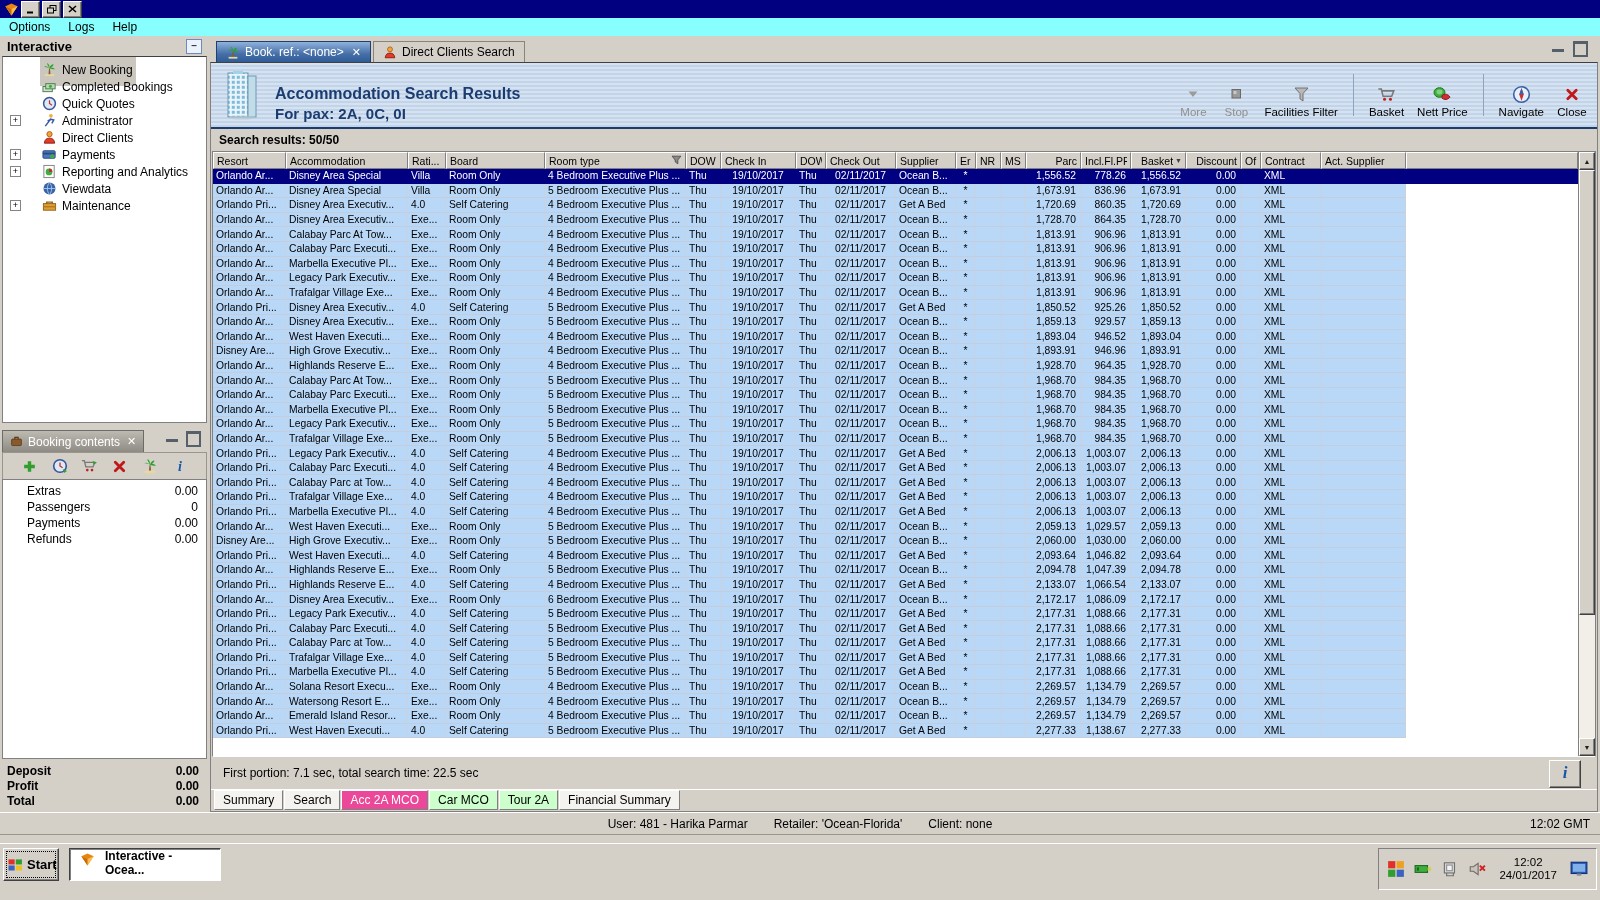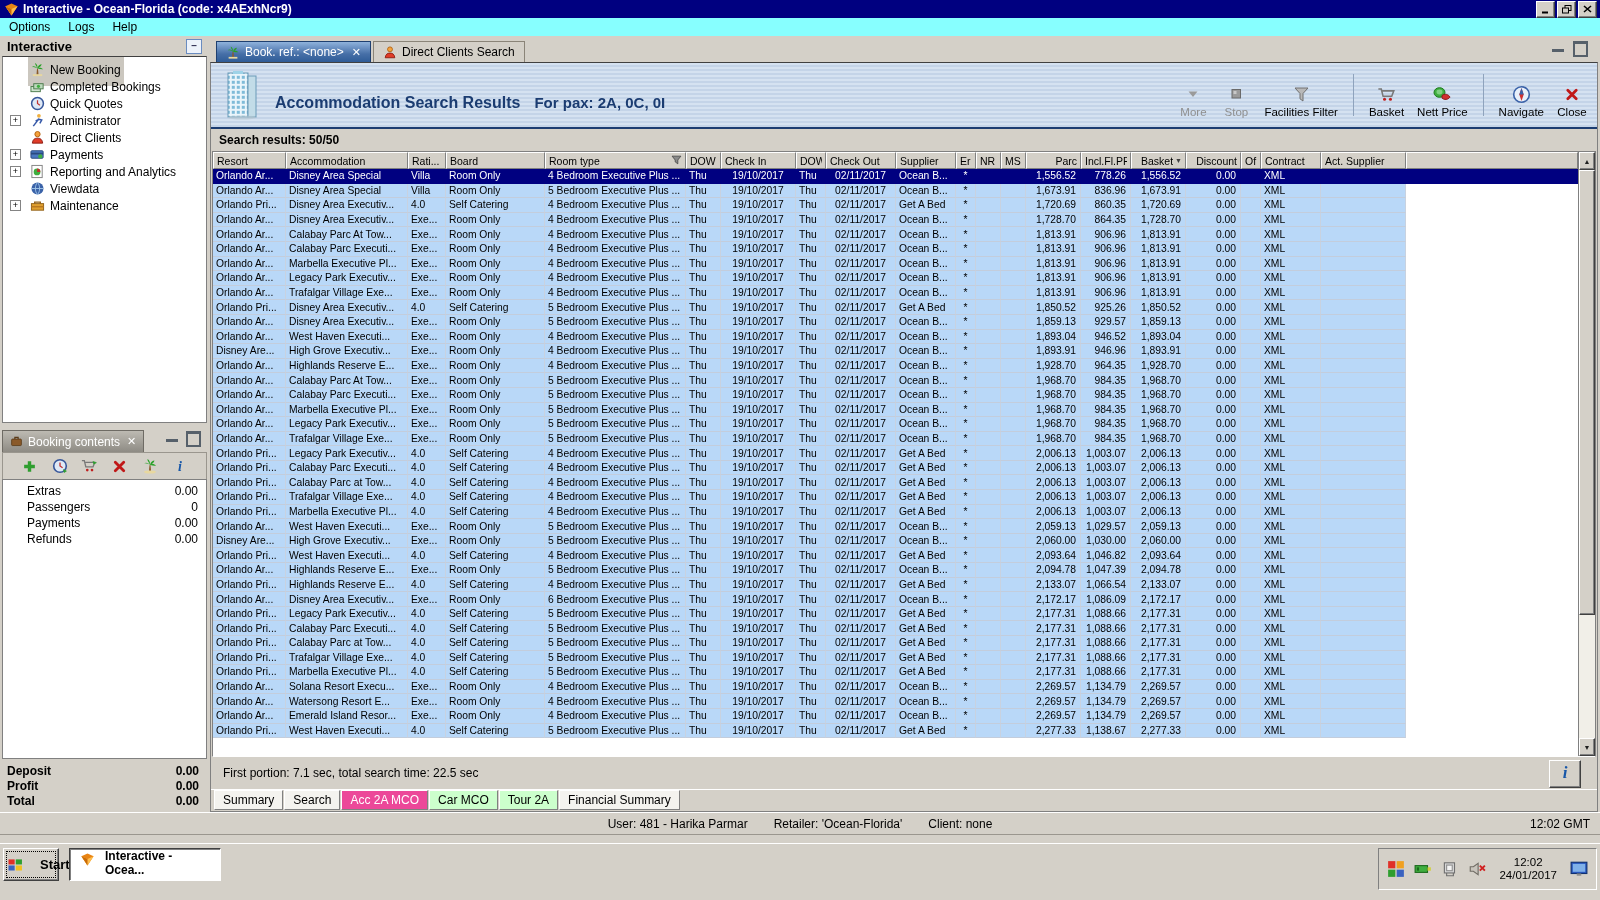--- a/index.html
+++ b/index.html
@@ -20,21 +20,21 @@
   .appbody{position:absolute;top:36px;left:0;width:1600px;height:776px;display:flex;padding:0 2px;box-sizing:border-box;}
 
   
   .sidebar{width:205px;display:flex;flex-direction:column;}
   .side-header{height:20px;display:flex;align-items:center;padding:0 5px;font-weight:bold;font-size:13px;background:#D4D0C8;}
   .side-collapse{margin-left:auto;width:14px;height:13px;border:1px solid #6A8CC0;background:#EDF2FA;font-size:10px;line-height:11px;text-align:center;color:#335;}
   .tree{height:367px;background:#fff;border:1px solid #808080;border-top-color:#404040;overflow:hidden;padding-top:4px;box-sizing:border-box;}
   .tree-item{height:17px;display:flex;align-items:center;}
   .expander{width:11px;height:11px;box-sizing:border-box;border:1px solid #848484;background:#fff;margin-left:7px;font-size:9px;line-height:8px;text-align:center;flex:none;}
   .expander.hidden{visibility:hidden;}
-  .item-body{display:flex;align-items:center;gap:5px;margin-left:7px;padding:0 3px 0 1px;height:32px;}
+  .item-body{display:flex;align-items:center;gap:5px;margin-left:19px;padding:0 3px 0 1px;height:32px;}
   .tree-item.selected .item-body{background:#CBC7BF;}
   .icon16{width:16px;height:16px;flex:none;display:flex;align-items:center;justify-content:center;}
   .icon16 svg{display:block;}
 
   
   .bc-panel{flex:1;margin-top:6px;display:flex;flex-direction:column;min-height:0;}
   .bc-tabrow{height:23px;display:flex;align-items:flex-end;position:relative;}
   .bc-tab{height:21px;display:flex;align-items:center;gap:5px;padding:0 7px;background:linear-gradient(#BDBAB2,#8E8B84);border:1px solid #6e6b64;border-bottom:none;color:#fff;font-size:12px;}
   .bc-tab .bc-close{color:#fff;font-weight:bold;font-size:11px;margin-left:2px;}
   .bc-winbtns{position:absolute;right:6px;top:2px;display:flex;gap:8px;color:#404040;}
@@ -53,21 +53,21 @@
   .tab{height:20px;display:flex;align-items:center;gap:5px;padding:0 9px;font-size:12px;border:1px solid #8a8478;border-bottom:none;background:#D4D0C8;}
   .tab.active{background:linear-gradient(#8FB2DC,#466FA7 60%,#2F5C97);color:#fff;border-color:#1F4070;}
   .tab .tab-close{font-weight:bold;font-size:11px;margin-left:3px;color:#fff;}
   .tabrow-winbtns{position:absolute;right:10px;top:5px;display:flex;gap:9px;}
   .flat-min{width:12px;height:3px;background:#56606A;margin-top:8px;}
   .flat-max{width:11px;height:11px;border:2px solid #56606A;border-top-width:3px;}
 
   .main-panel{flex:1;display:flex;flex-direction:column;border:1px solid #808080;border-top-color:#404040;background:#D4D0C8;min-height:0;}
   .panel-header{height:64px;flex:none;background:repeating-linear-gradient(180deg,#D5E2F1 0 2px,#C4D4E8 2px 4px);border-bottom:2px solid #1B3C71;display:flex;align-items:center;padding:0 10px;}
   .ph-icon{width:42px;height:50px;margin-right:12px;}
-  .ph-titles{display:flex;gap:14px;margin-top:16px;}
+  .ph-titles{display:flex;flex-direction:column;gap:2px;margin-top:16px;}
   .ph-title{font-size:16px;font-weight:bold;color:#1B3C71;}
   .ph-sub{font-size:15px;font-weight:bold;color:#1B3C71;}
   .toolbar{margin-left:auto;display:flex;align-items:stretch;gap:13px;height:46px;}
   .tbtn{display:flex;flex-direction:column;align-items:center;justify-content:flex-end;font-size:11.5px;min-width:30px;}
   .tbtn .icon16{width:20px;height:18px;margin-bottom:3px;}
   .tbtn.disabled{color:#8F8F8F;}
   .tsep{width:1px;background:#8FA3BC;margin:2px 2px;}
 
   .results-bar{height:22px;flex:none;display:flex;align-items:center;padding-left:8px;font-weight:bold;font-size:12px;background:#D4D0C8;}
 
@@ -98,40 +98,39 @@
   .btab.active-green{background:#ec4899;color:#fff;}
   .btab.light-green{background:#CCFFCC;}
 
   
   .statusbar{position:absolute;top:812px;left:0;width:1600px;height:22px;background:#D4D0C8;border-top:1px solid #fff;display:flex;align-items:center;justify-content:center;gap:26px;font-size:12px;}
   .statusbar .time{position:absolute;right:10px;}
 
   
   .desktop-strip{position:absolute;top:834px;left:0;width:1600px;height:9px;background:#D4D0C8;border-top:1px solid #9a968e;}
   .taskbar{position:absolute;top:843px;left:0;width:1600px;height:57px;background:#D4D0C8;border-top:1px solid #fff;display:flex;align-items:flex-start;padding:4px 3px 0 3px;box-sizing:border-box;gap:10px;}
-  .start-btn{width:56px;height:33px;background:#D4D0C8;border:1px solid;border-color:#FFFFFF #404040 #404040 #FFFFFF;box-shadow:inset -1px -1px 0 #808080;display:flex;align-items:center;gap:17px;padding:0 4px;font-weight:bold;font-size:13px;box-sizing:border-box;outline:1px dotted #000;outline-offset:-4px;}
+  .start-btn{width:56px;height:33px;background:#D4D0C8;border:1px solid;border-color:#FFFFFF #404040 #404040 #FFFFFF;box-shadow:inset -1px -1px 0 #808080;display:flex;align-items:center;gap:4px;padding:0 4px;font-weight:bold;font-size:13px;box-sizing:border-box;outline:1px dotted #000;outline-offset:-4px;}
   .task-btn{width:152px;height:33px;background:#fff;border:1px solid;border-color:#404040 #FFFFFF #FFFFFF #404040;box-shadow:inset 1px 1px 0 #808080;display:flex;align-items:flex-start;gap:7px;padding:0 6px;font-weight:bold;font-size:12px;box-sizing:border-box;}
   .tray{margin-left:auto;height:40px;display:flex;align-items:center;gap:9px;padding:0 8px;border:1px solid;border-color:#808080 #FFFFFF #FFFFFF #808080;}
   .tray .icon16{width:18px;height:18px;}
   .tray-clock{text-align:center;font-size:11.5px;line-height:13px;padding:0 4px;}
 </style>
 </head>
 <body>
 
 <div class="screen">
 
   <div class="titlebar">
     <span class="icon16">
         <svg width="15" height="15" viewBox="0 0 16 16">
           <path d="M1.5 4.5L8 1.5l6.5 3L8 14.5z" fill="#E88414"></path>
           <path d="M1.5 4.5L8 7.5l6.5-3L8 14.5z" fill="#FFBE4C"></path>
           <path d="M1.5 4.5L8 7.5 8 14.5z" fill="#C96A08"></path>
         </svg>
       </span>
-    <span class="ttext">Interactive - Ocean-Florida (code: x4AExhNcr9)</span>
     <span class="win-btn">
         <svg width="9" height="9" viewBox="0 0 9 9">
           <rect x="1" y="6.5" width="6" height="2" fill="#000"></rect>
         </svg>
       </span>
     <span class="win-btn">
         <svg width="10" height="9" viewBox="0 0 10 9">
           <rect x="3" y="0.5" width="6" height="5" fill="none" stroke="#000"></rect>
           <rect x="0.5" y="3" width="6" height="5" fill="#D4D0C8" stroke="#000"></rect>
         </svg>

